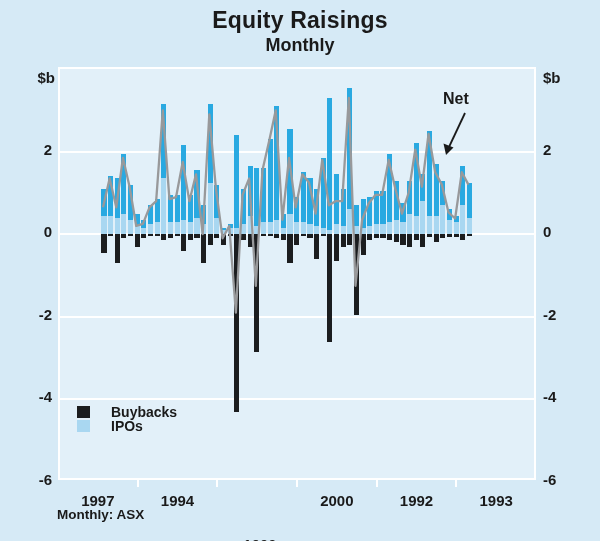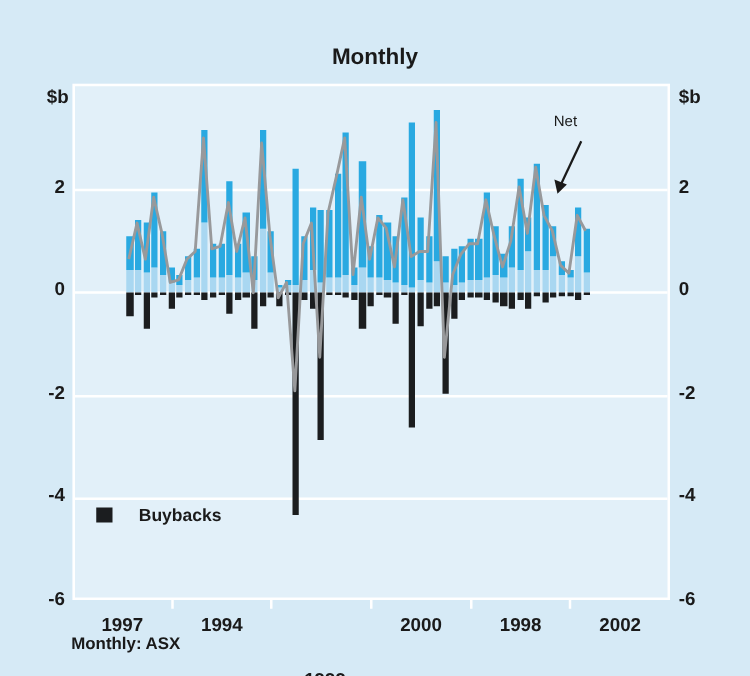--- a/index.html
+++ b/index.html
@@ -25,33 +25,34 @@
   .gridline{ position:absolute; left:0; width:474px; height:2px; background:#ffffff; }
   .bar{ position:absolute; }
   .ytick{ position:absolute; font-size:15px; font-weight:700; line-height:18px; }
   .ytick.left{ text-align:right; width:30px; }
   .ytick.right{ text-align:left; width:30px; }
   .xtick{ position:absolute; width:2px; height:7px; background:#ffffff; top:480px; }
   .year-label{ position:absolute; top:492px; width:60px; text-align:center;
     font-size:15px; font-weight:700; }
   #net-svg, #net-arrow-svg{ position:absolute; pointer-events:none; }
   #net-label{
-    position:absolute; left:443px; top:90px; font-size:12px; font-weight:400;
+    position:absolute; left:443px; top:90px; font-size:16px; font-weight:700;
   }
   #legend{ position:absolute; left:77px; top:405px; }
   .legend-row{ display:flex; align-items:center; height:14px; margin-bottom:0px; }
   .legend-swatch{ width:13px; height:12px; margin-right:9px; flex:0 0 auto; }
   .legend-text{ font-size:14px; font-weight:700; line-height:14px; white-space:nowrap;padding-left:12px; }
   #source{ position:absolute; left:57px; top:507px; font-size:13.5px; font-weight:700; }
 </style>
 </head>
 <body>
 
 <div id="stage">
 
+  <div class="title">Equity Raisings</div>
   <div class="subtitle">Monthly</div>
 
   <div class="unit-label" style="left:37px; top:69px; width:18px; text-align:right;">$b</div>
   <div class="unit-label" style="left:543px; top:69px;">$b</div>
 
   <div id="plot">
       <div class="gridline" style="top: 81.6px; background: rgb(255, 255, 255);"></div>
       <div class="gridline" style="top: 164.2px; background: rgb(255, 255, 255);"></div>
       <div class="gridline" style="top: 246.8px; background: rgb(255, 255, 255);"></div>
       <div class="gridline" style="top: 329.4px; background: rgb(255, 255, 255);"></div>
@@ -240,33 +241,37 @@
       <div class="ytick left" style="left: 22px; top: 471px;">-6</div>
       <div class="ytick right" style="left: 543px; top: 471px;">-6</div>
       <div class="year-label" style="left: 67.8333px;">1997</div>
       <div class="xtick" style="left: 136.667px;"></div>
       <div class="year-label" style="left: 147.5px;">1994</div>
       <div class="xtick" style="left: 216.333px;"></div>
       <div class="year-label" style="left: 230px; margin-top: 44px;">1999</div>
       <div class="xtick" style="left: 296px;"></div>
       <div class="year-label" style="left: 306.833px;">2000</div>
       <div class="xtick" style="left: 375.667px;"></div>
-      <div class="year-label" style="left: 386.5px;">1998</div>
+      <div class="year-label" style="left: 386.5px;">1992</div>
       <div class="xtick" style="left: 455.333px;"></div>
-      <div class="year-label" style="left: 466.167px;">2002</div>
+      <div class="year-label" style="left: 466.167px;">1993</div>
     </div>
 
   <div id="net-label">Net</div>
   <svg id="net-arrow-svg" style="left:438px; top:108px;" width="36" height="52" viewBox="0 0 36 52">
     <line x1="27" y1="5" x2="11" y2="39" stroke="#1a1a1a" stroke-width="1.8"></line>
     <polygon points="8,47 5.5,35.5 15.5,39.5" fill="#1a1a1a"></polygon>
   </svg>
 
   <div id="legend">
     <div class="legend-row">
       <div class="legend-swatch" style="background: rgb(27, 29, 31);"></div>
       <div class="legend-text">Buybacks</div>
     </div>
+    <div class="legend-row">
+      <div class="legend-swatch" style="background: rgb(169, 215, 241);"></div>
+      <div class="legend-text">IPOs</div>
+    </div>
   </div>
 
   <div id="source">Monthly: ASX</div>
 
 </div>
 
 </body></html>

